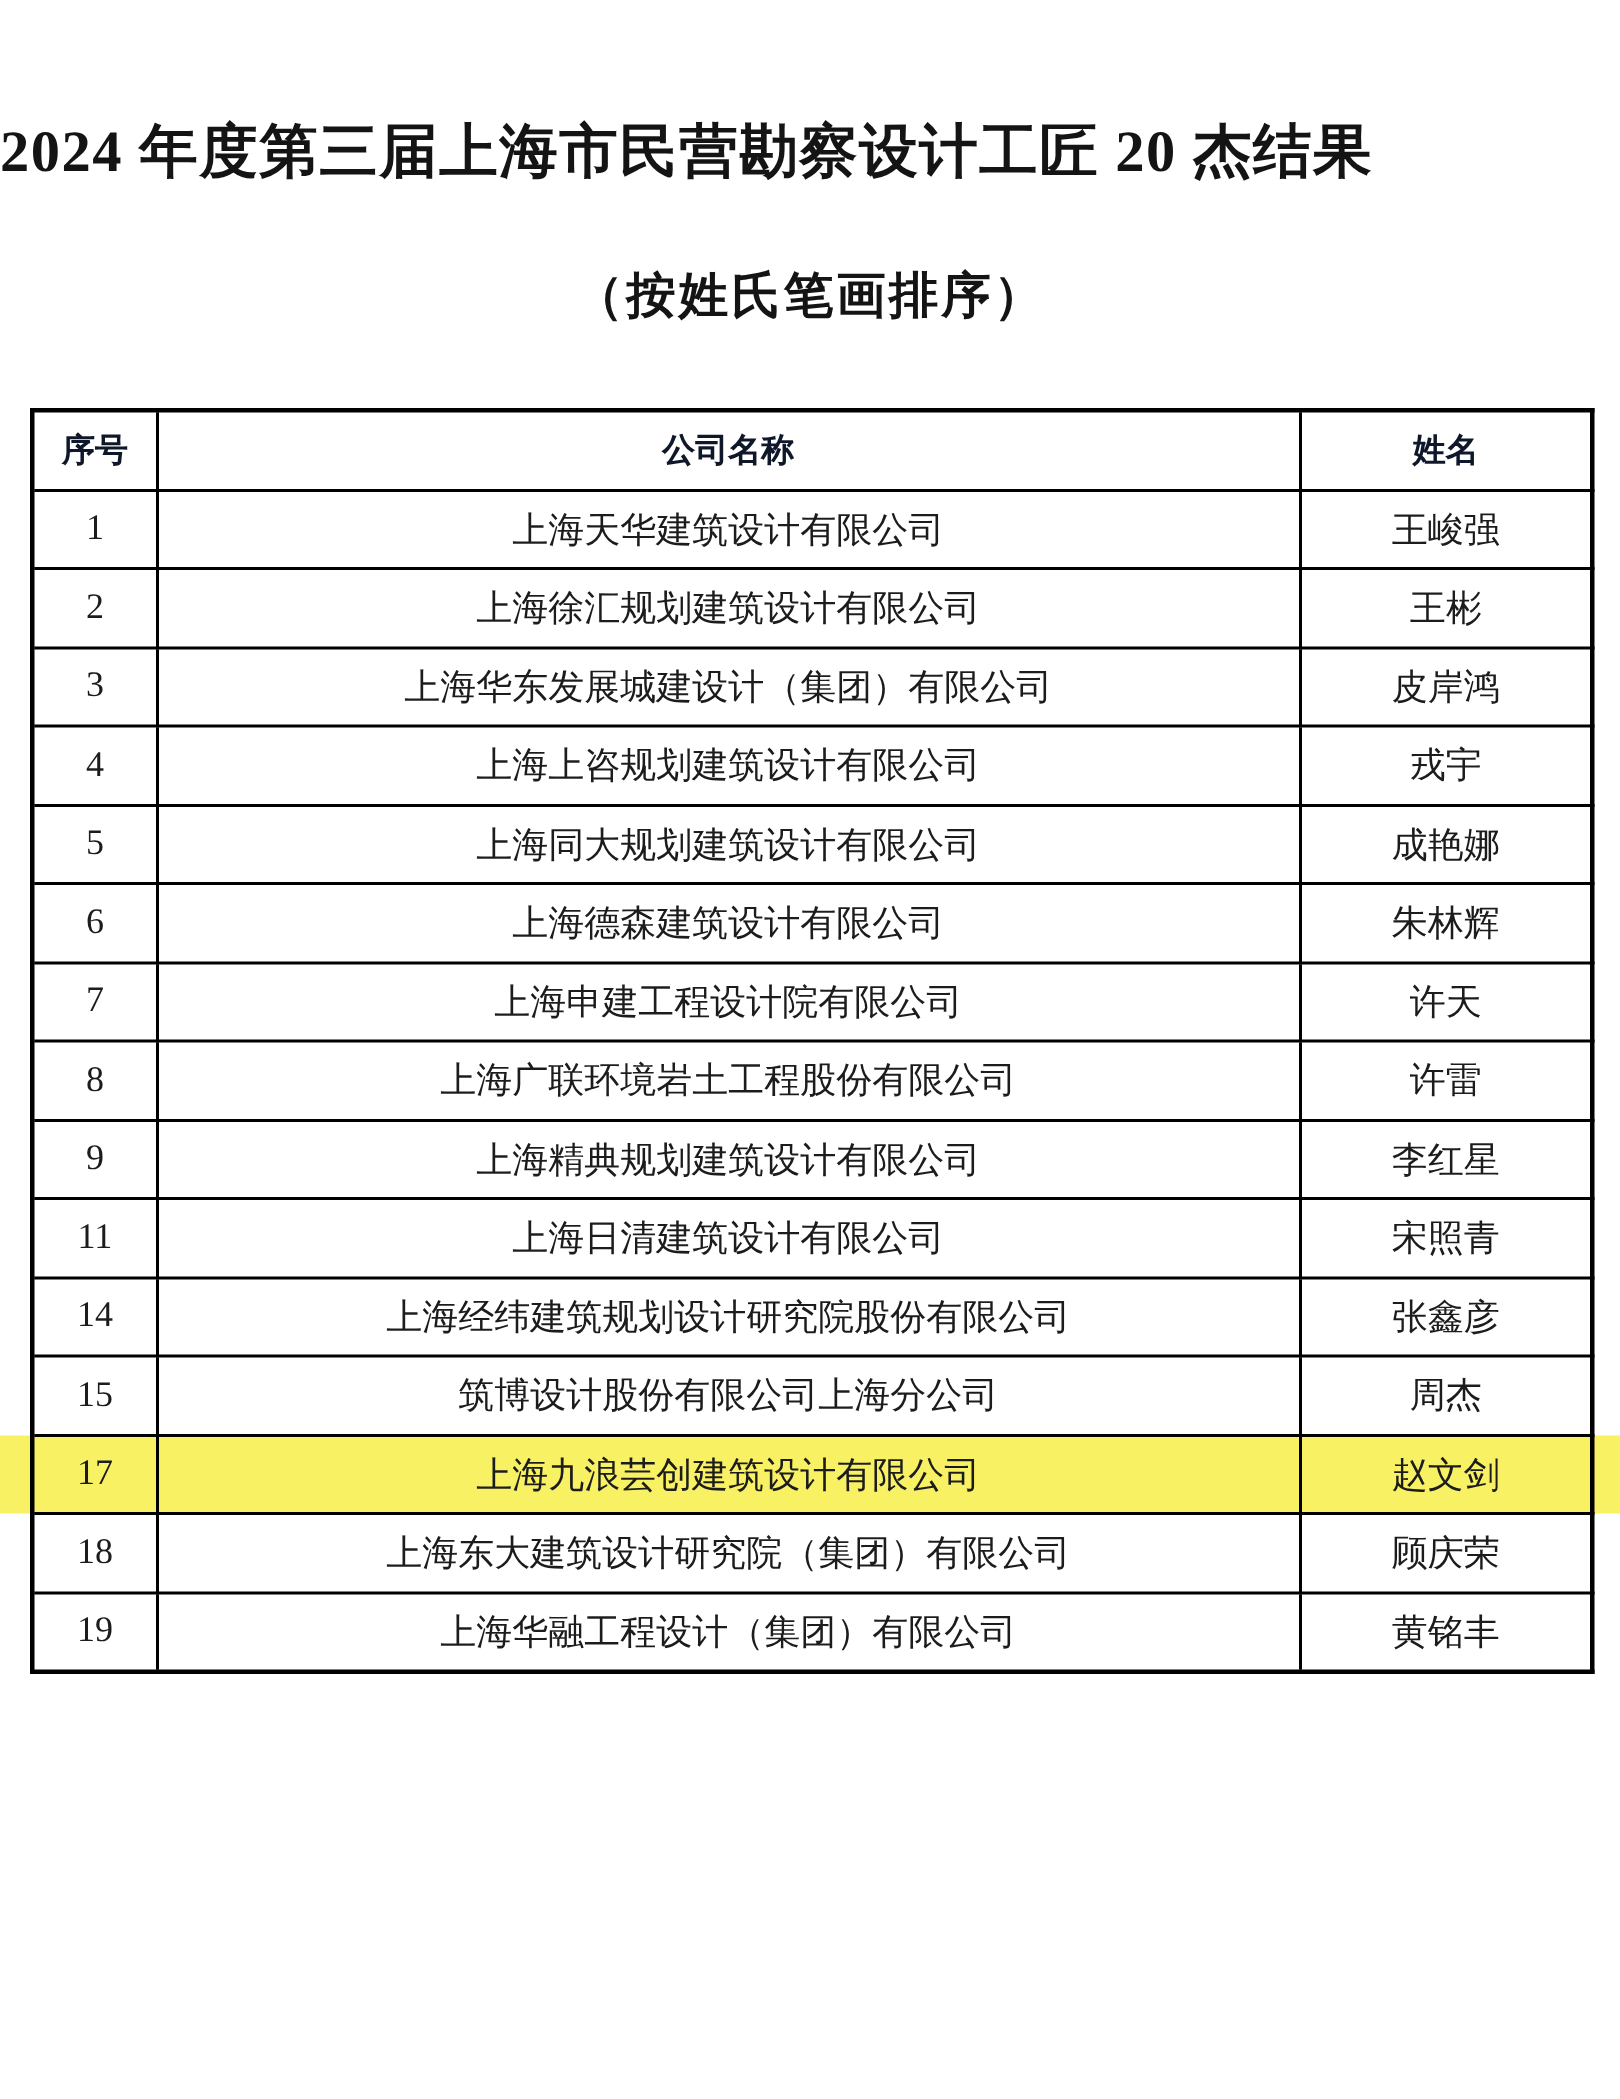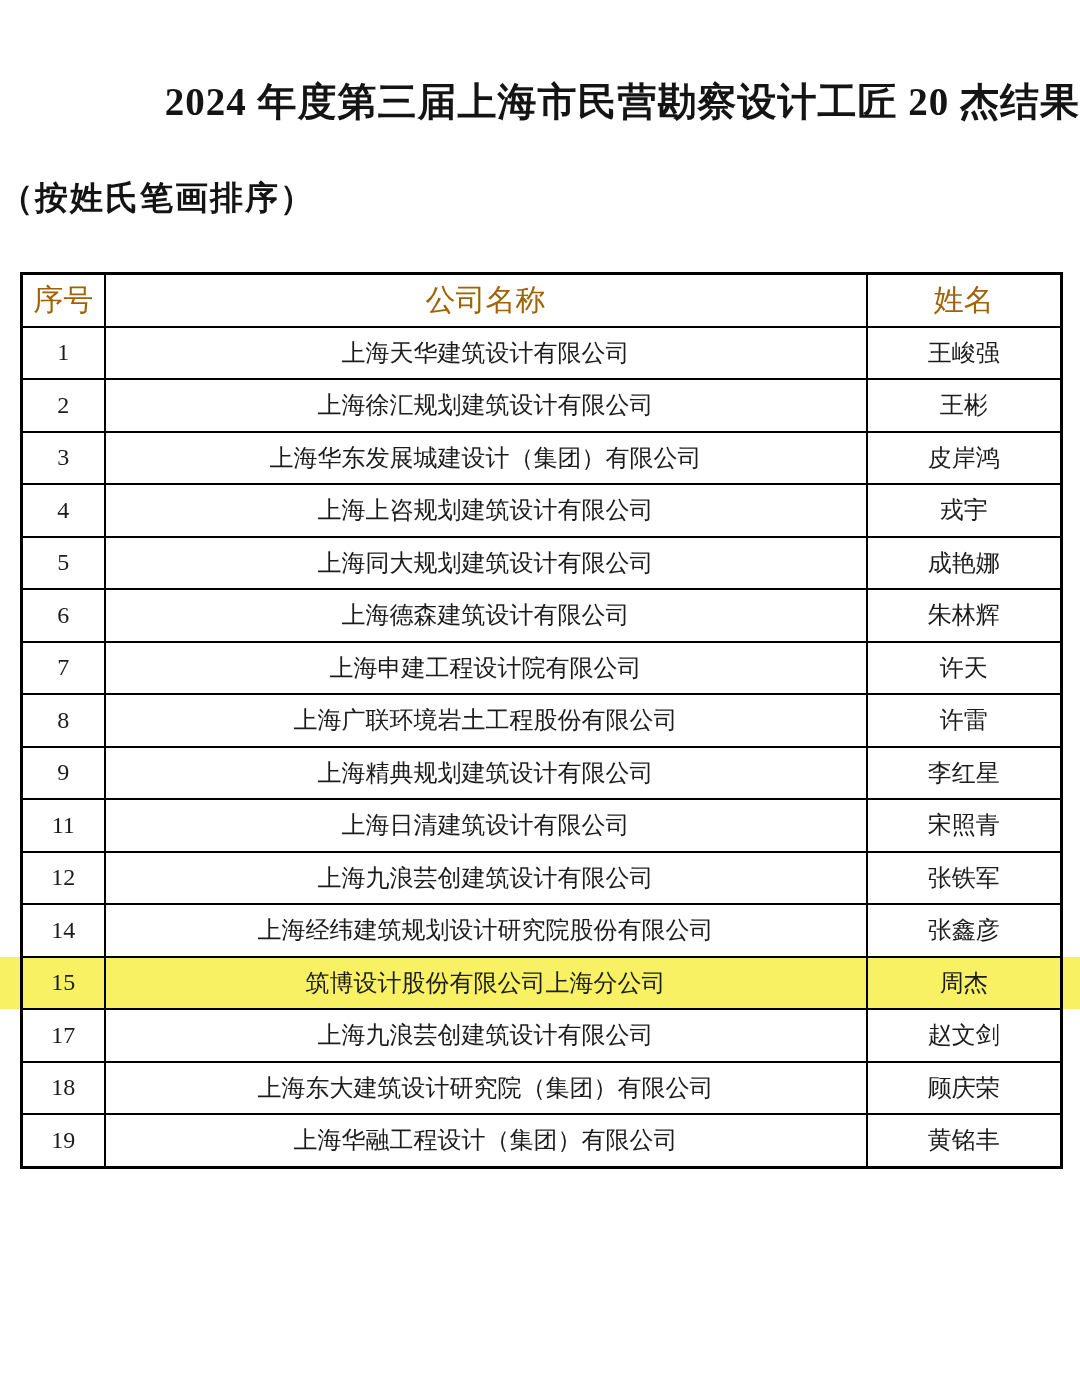--- a/index.html
+++ b/index.html
@@ -8,32 +8,32 @@
     background: #ffffff;
     width: 1080px;
     min-height: 1399px;
     font-family: "Liberation Sans", sans-serif;
     color: #1c1c1c;
     position: relative;
   }
 
   .doc-title {
     margin: 78px 0 0 0;
-    text-align: right;
+    text-align: left;
     font-family: "Liberation Serif", "DejaVu Serif", serif;
     font-size: 39px;
     font-weight: bold;
     letter-spacing: 1px;
     line-height: 48px;
     color: #141414;
   }
 
   .doc-subtitle {
     margin: 50px 0 0 0;
-    text-align: left;
+    text-align: center;
     font-family: "Liberation Serif", "DejaVu Serif", serif;
     font-size: 33px;
     font-weight: bold;
     letter-spacing: 2px;
     line-height: 44px;
     color: #141414;
   }
 
   .table-wrap {
     position: relative;
@@ -65,23 +65,23 @@
     background: transparent;
     font-size: 24px;
     color: #1c1c1c;
     overflow: hidden;
     white-space: nowrap;
   }
 
   table.roster { border: 3px solid #000000; }
 
   table.roster th {
-    font-size: 30px;
-    font-weight: normal;
-    color: #a16207;
+    font-size: 22px;
+    font-weight: bold;
+    color: #0f172a;
   }
 
   td.cell-no {
     font-family: "Liberation Serif", "DejaVu Serif", serif;
     font-size: 26px;
   }
 
   tr.highlight td { background: var(--hl-color, #f8f164); }
 
   .highlight-band {
@@ -162,25 +162,20 @@
     <td class="cell-no">9</td>
     <td class="cell-company">上海精典规划建筑设计有限公司</td>
     <td class="cell-name">李红星</td>
   </tr>
         <tr>
     <td class="cell-no">11</td>
     <td class="cell-company">上海日清建筑设计有限公司</td>
     <td class="cell-name">宋照青</td>
   </tr>
         <tr>
-    <td class="cell-no">12</td>
-    <td class="cell-company">上海九浪芸创建筑设计有限公司</td>
-    <td class="cell-name">张铁军</td>
-  </tr>
-        <tr>
     <td class="cell-no">14</td>
     <td class="cell-company">上海经纬建筑规划设计研究院股份有限公司</td>
     <td class="cell-name">张鑫彦</td>
   </tr>
         <tr>
     <td class="cell-no">15</td>
     <td class="cell-company">筑博设计股份有限公司上海分公司</td>
     <td class="cell-name">周杰</td>
   </tr>
         <tr>

